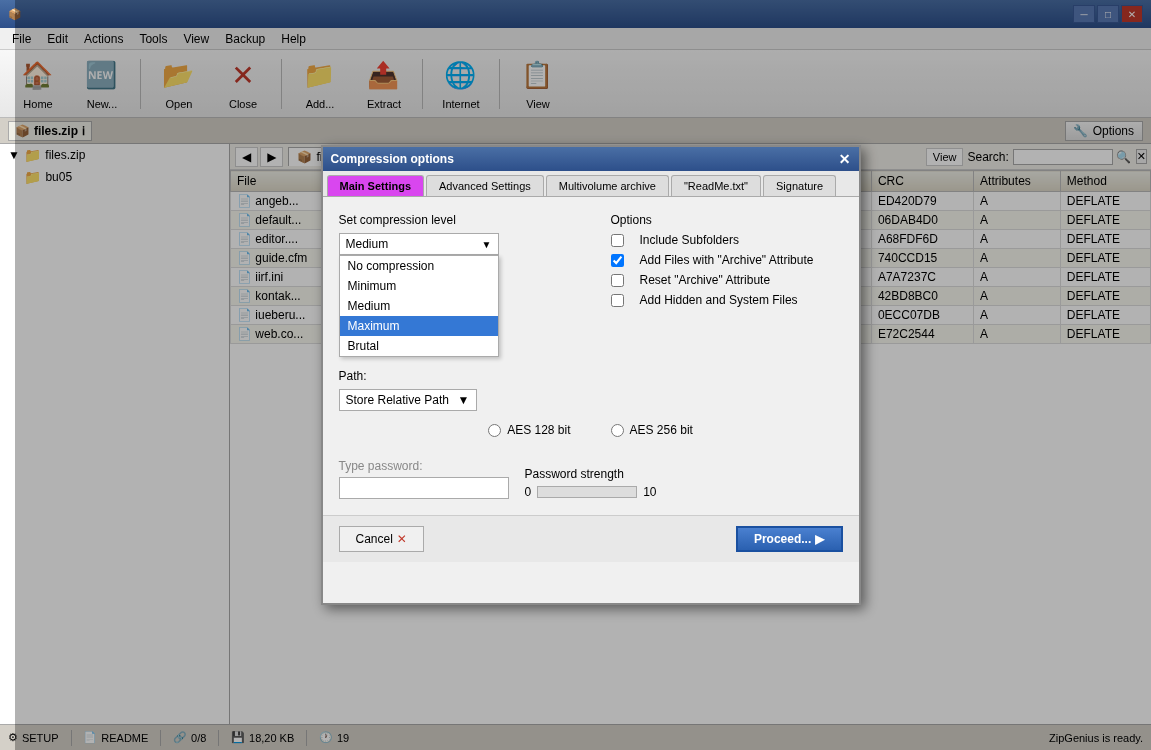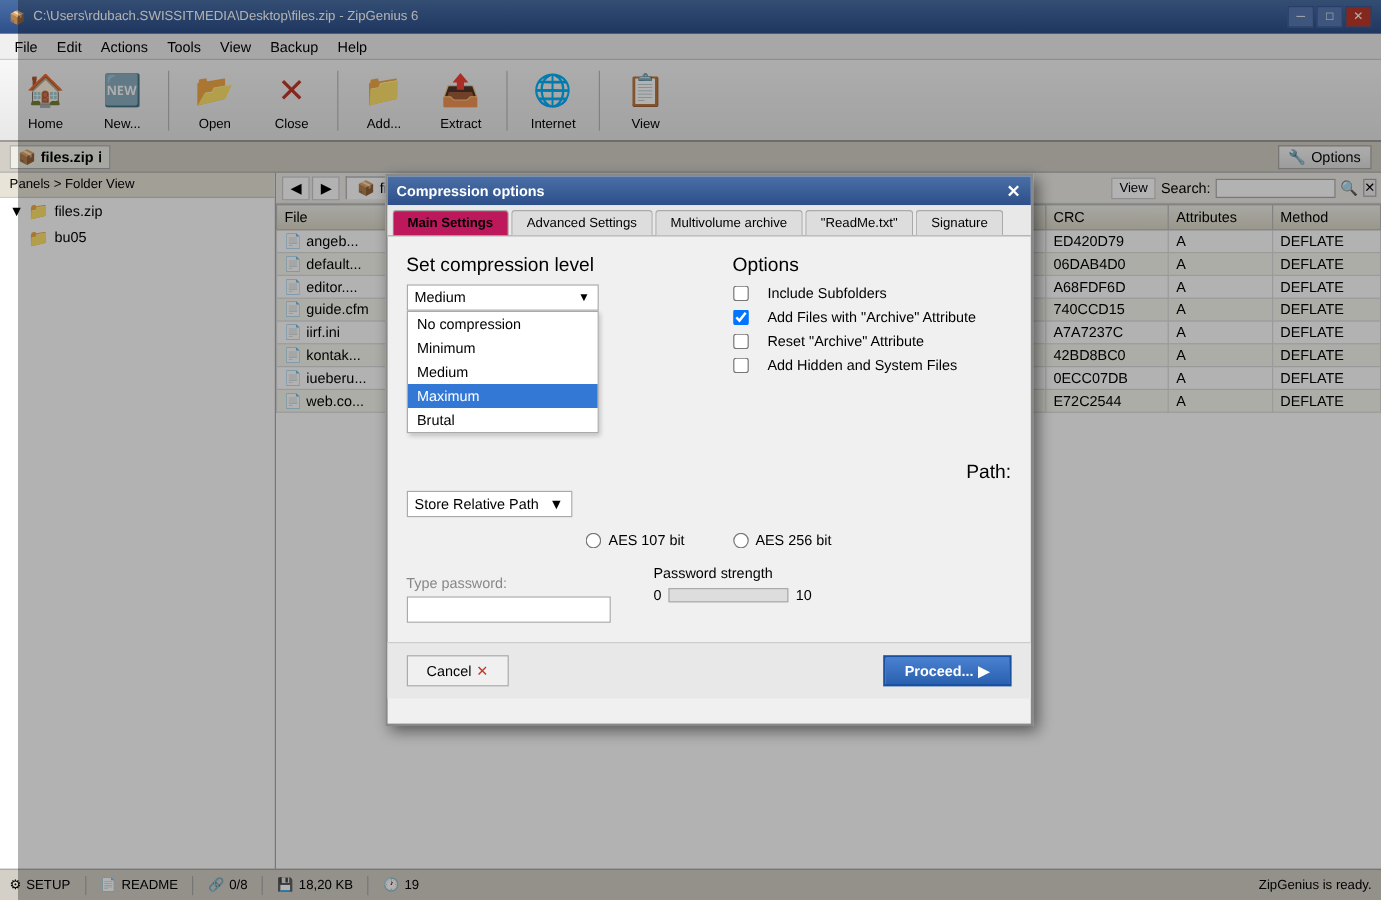--- a/index.html
+++ b/index.html
@@ -162,25 +162,25 @@
     }
     .modal-close { cursor: pointer; font-size: 14px; }
 
     
     .tab-bar { display: flex; border-bottom: 1px solid #aaa; padding: 4px 4px 0; background: #e8e8e8; }
     .tab {
       padding: 4px 12px; cursor: pointer; font-size: 11px;
       border: 1px solid #aaa; border-bottom: none; background: #ddd;
       margin-right: 2px; border-radius: 3px 3px 0 0;
     }
-    .tab.active { background: #be185d; border-bottom-color: #f0f0f0; font-weight: bold; z-index: 1; }
+    .tab.active { background: #d946ef; border-bottom-color: #f0f0f0; font-weight: bold; z-index: 1; }
 
     
     .modal-content { padding: 16px; }
-    .section-label { font-size: 16px; margin-bottom: 6px; }
+    .section-label { font-size: 12px; margin-bottom: 6px; }
     .dropdown {
       background: white; border: 1px solid #aaa; padding: 3px 6px;
       font-size: 12px; width: 160px; cursor: pointer;
       display: flex; align-items: center; justify-content: space-between;
     }
     .dropdown-arrow { font-size: 10px; }
 
     
     .dropdown-list {
       background: white; border: 1px solid #aaa;
@@ -195,21 +195,21 @@
     
     .options-section { margin-left: 20px; }
     .checkbox-row { display: flex; align-items: center; gap: 16px; margin-bottom: 6px; font-size: 12px; }
     input[type=checkbox] { cursor: pointer; }
 
     .modal-row { display: flex; gap: 20px; }
     .modal-left { flex: 1; }
     .modal-right { flex: 1; }
 
     
-    .path-section { margin-top: 24px; text-align: right; }
+    .path-section { margin-top: 12px; }
     .path-dropdown {
       background: white; border: 1px solid #aaa; padding: 3px 6px;
       font-size: 12px; width: 138px; cursor: pointer;
       display: flex; align-items: center; justify-content: space-between; margin-top: 4px;
     }
 
     
     .encryption-section { margin-top: 12px; }
     .encryption-title {
       font-size: 12px; color: #666; margin-bottom: 8px;
@@ -242,21 +242,20 @@
       cursor: pointer; font-size: 12px; color: white; font-weight: bold;
       display: flex; align-items: center; gap: 4px;
     }
   </style>
 </head>
 <body>
 
 <div class="title-bar">
   <div class="title-bar-left">
     <span>📦</span>
-    <span>C:\Users\rdubach.SWISSITMEDIA\Desktop\files.zip - ZipGenius 6</span>
   </div>
   <div class="title-bar-controls">
     <button class="title-btn">─</button>
     <button class="title-btn">□</button>
     <button class="title-btn close">✕</button>
   </div>
 </div>
 
 <div class="menu-bar">
   <span class="menu-item">File</span>
@@ -315,23 +314,20 @@
   </div>
   <div class="options-btn" style="margin-left:auto;">
     <span>🔧</span>
     <span>Options</span>
   </div>
 </div>
 
 <div class="main-area">
 
   <div class="sidebar">
-    <div class="sidebar-header">
-      <span>Panels &gt; Folder View</span>
-    </div>
     <div class="tree-item">
       <span>▼</span>
       <span class="tree-folder">📁</span>
       <span>files.zip</span>
     </div>
     <div class="tree-item tree-subfolder">
       <span class="tree-folder">📁</span>
       <span>bu05</span>
     </div>
   </div>
@@ -563,29 +559,29 @@
         <div class="path-dropdown">
           <span>Store Relative Path</span>
           <span>▼</span>
         </div>
       </div>
 
       <div class="encryption-section">
         <div style="display:flex;gap:40px;justify-content:center;margin-bottom:8px;">
           <div class="radio-row">
             <input type="radio" name="encryption" style="">
-            <label>AES 107 bit</label>
+            <label>AES 128 bit</label>
           </div>
           <div class="radio-row">
             <input type="radio" name="encryption" style="">
             <label>AES 256 bit</label>
           </div>
         </div>
 
-        <div style="display:flex;gap:20px;align-items:flex-start;margin-top:8px;">
+        <div style="display:flex;gap:0;align-items:flex-end;margin-top:8px;">
           <div class="password-section">
             <div class="password-label">Type password:</div>
             <input type="password" class="password-input" style="">
           </div>
           <div class="strength-section">
             <div class="strength-label">Password strength</div>
             <div class="strength-row">
               <span>0</span>
               <div class="strength-bar-outer">
                 <div class="strength-bar-inner"></div>

